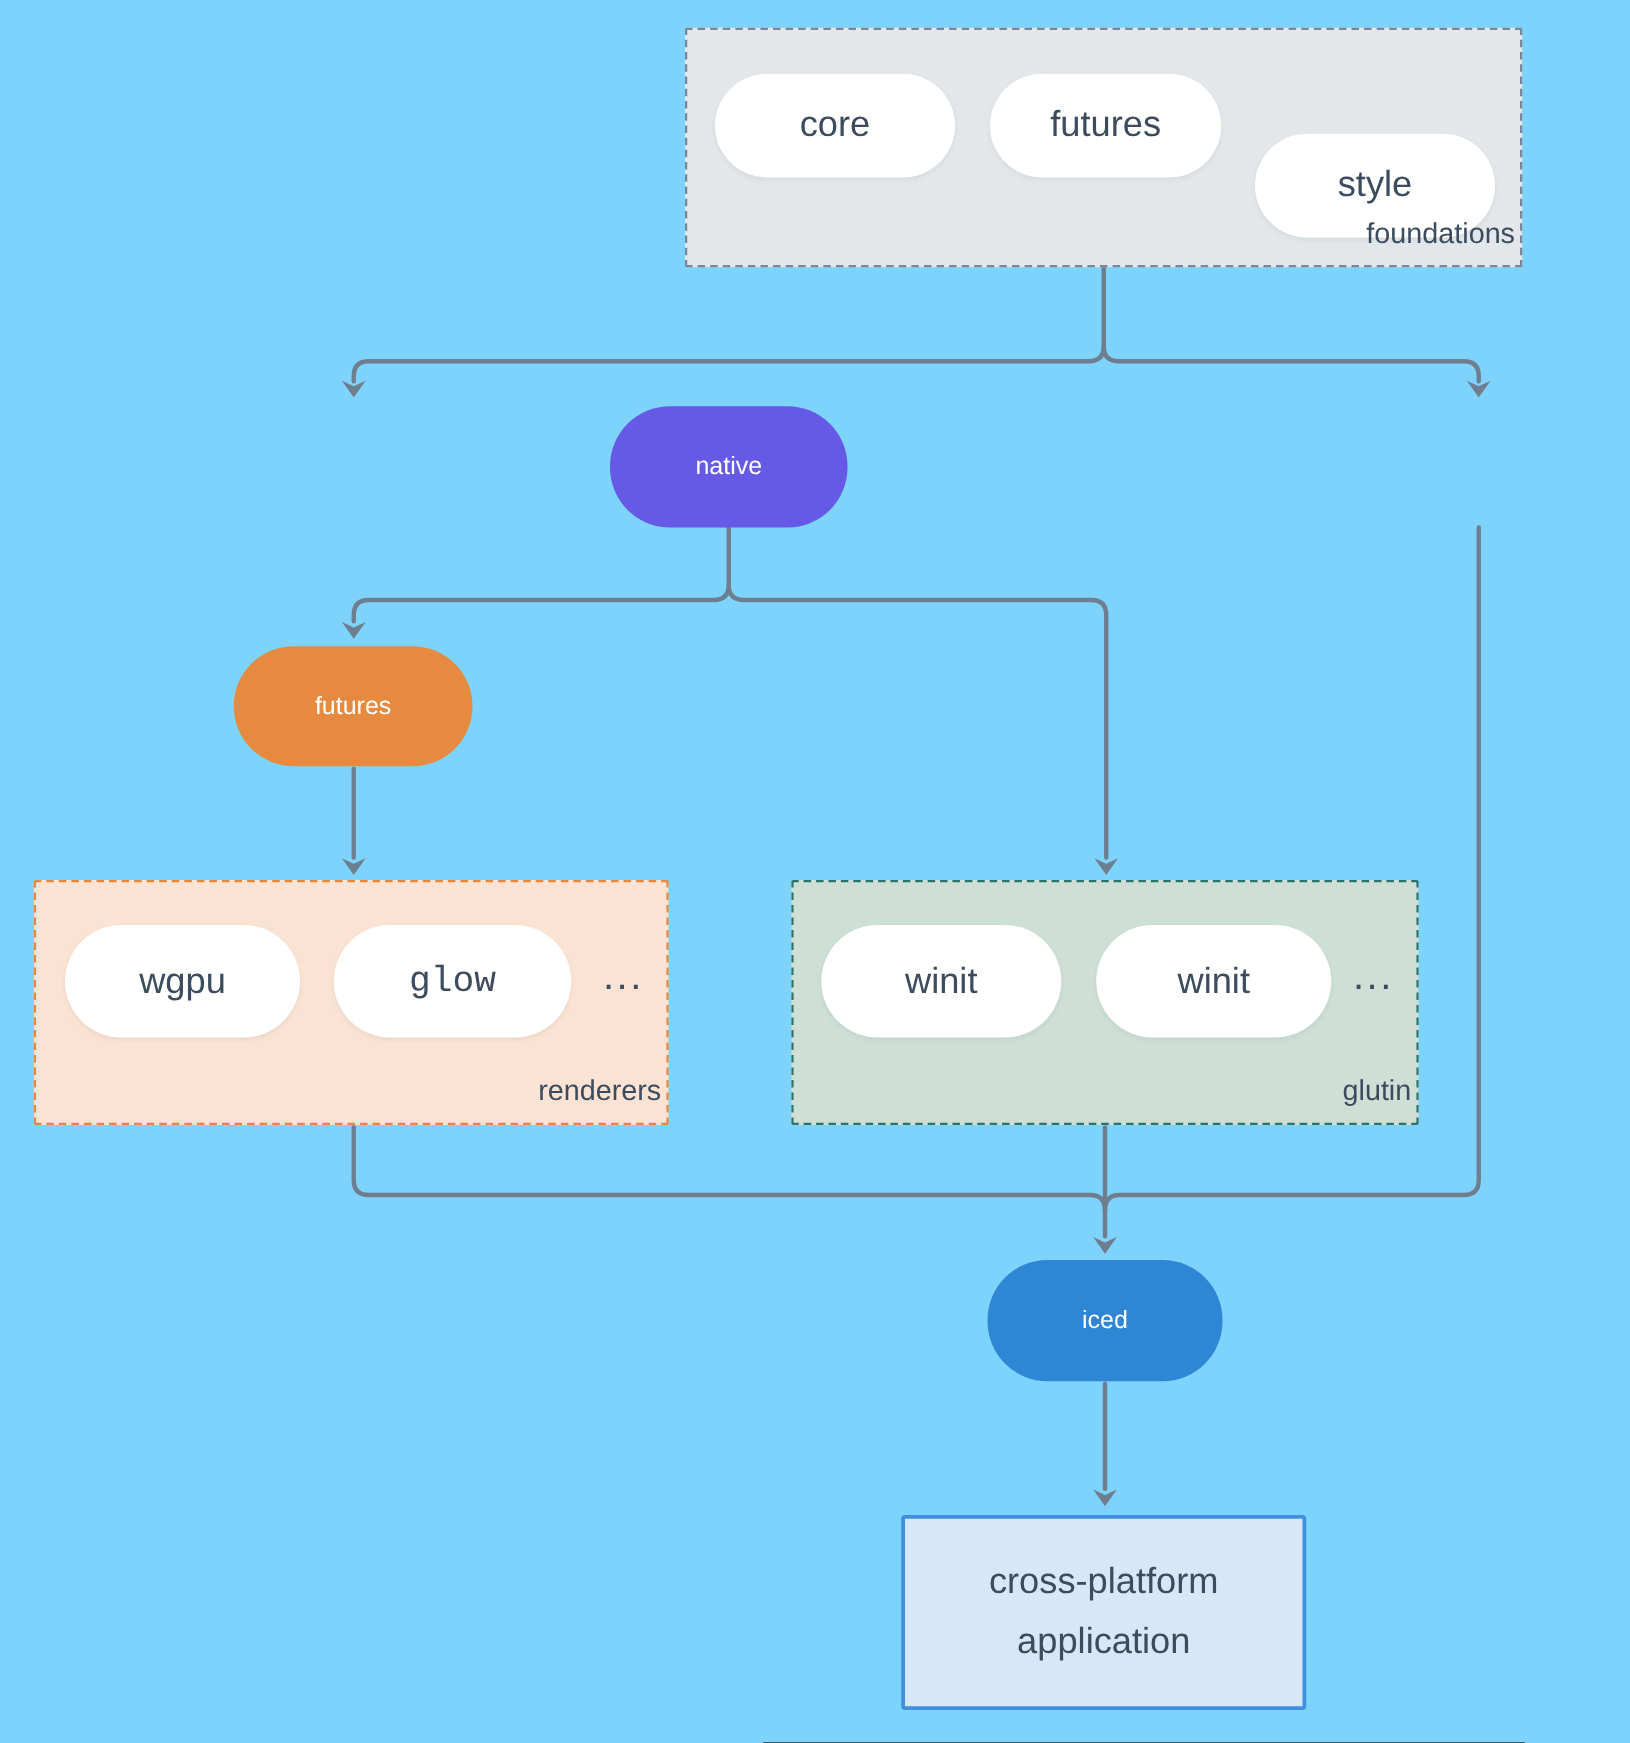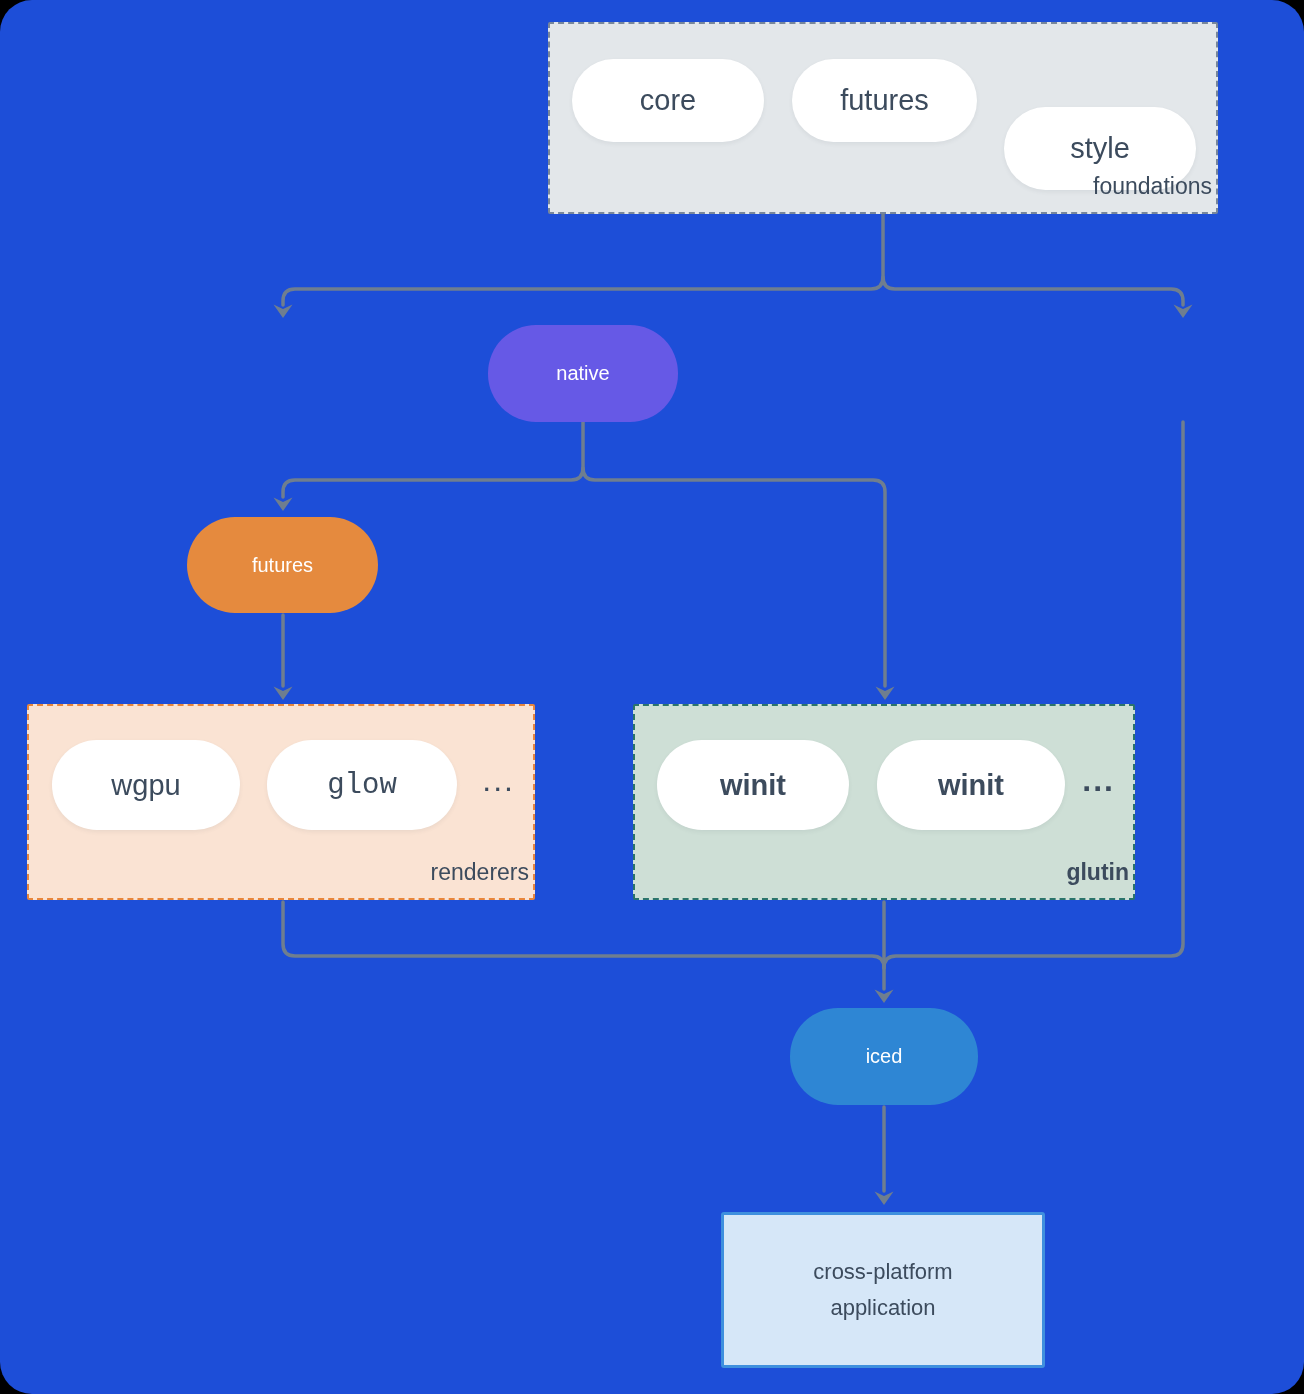--- a/index.html
+++ b/index.html
@@ -1,41 +1,40 @@
 <!DOCTYPE html>
 <html><head>
 <meta charset="utf-8">
 <style>
   html, body { margin: 0; padding: 0; background: #000; }
   #canvas {
     position: relative;
     width: 1304px;
     height: 1394px;
-    background: #1d4ed8;
+    background: #7dd3fc;
     font-family: "Liberation Sans", "DejaVu Sans", sans-serif;
     overflow: hidden;
-    border-radius: 32px;
   }
   #connectors {
     position: absolute; left: 0; top: 0; width: 1304px; height: 1394px;
     z-index: 0;
   }
   .group {
     position: absolute;
     border: 2px dashed #78879B;
     border-radius: 2px;
     box-sizing: border-box;
     z-index: 1;
   }
   .group-foundations { left: 548px; top: 22px; width: 670px; height: 192px;
     background: #E3E7EA; border-color: #78879B; }
   .group-renderers { left: 27px; top: 704px; width: 508px; height: 196px;
     background: #FAE3D3; border-color: #E8863C; }
   .group-shells { left: 633px; top: 704px; width: 502px; height: 196px;
-    background: #CEDFD6; border-color: #2B746B; font-weight: bold; }
+    background: #CEDFD6; border-color: #2B746B; }
   .pill {
     position: absolute;
     background: #FFFFFF;
     border-radius: 46px;
     display: flex; align-items: center; justify-content: center;
     color: #3C4B5D;
     font-size: 29px;
     box-shadow: 0 2px 4px rgba(60,75,93,0.08);
   }
   .corner-label {
@@ -65,21 +64,21 @@
   .app-box {
     position: absolute;
     left: 721px; top: 1212px; width: 324px; height: 156px;
     background: #D6E7F8;
     border: 3px solid #3F90DE;
     border-radius: 3px;
     box-sizing: border-box;
     display: flex; flex-direction: column;
     align-items: center; justify-content: center;
     color: #3C4B5D;
-    font-size: 22px;
+    font-size: 29px;
     line-height: 1.65;
     z-index: 1;
   }
 </style>
 </head>
 <body>
 
 <div id="canvas">
 
   <svg id="connectors" viewBox="0 0 1304 1394" xmlns="http://www.w3.org/2000/svg">

